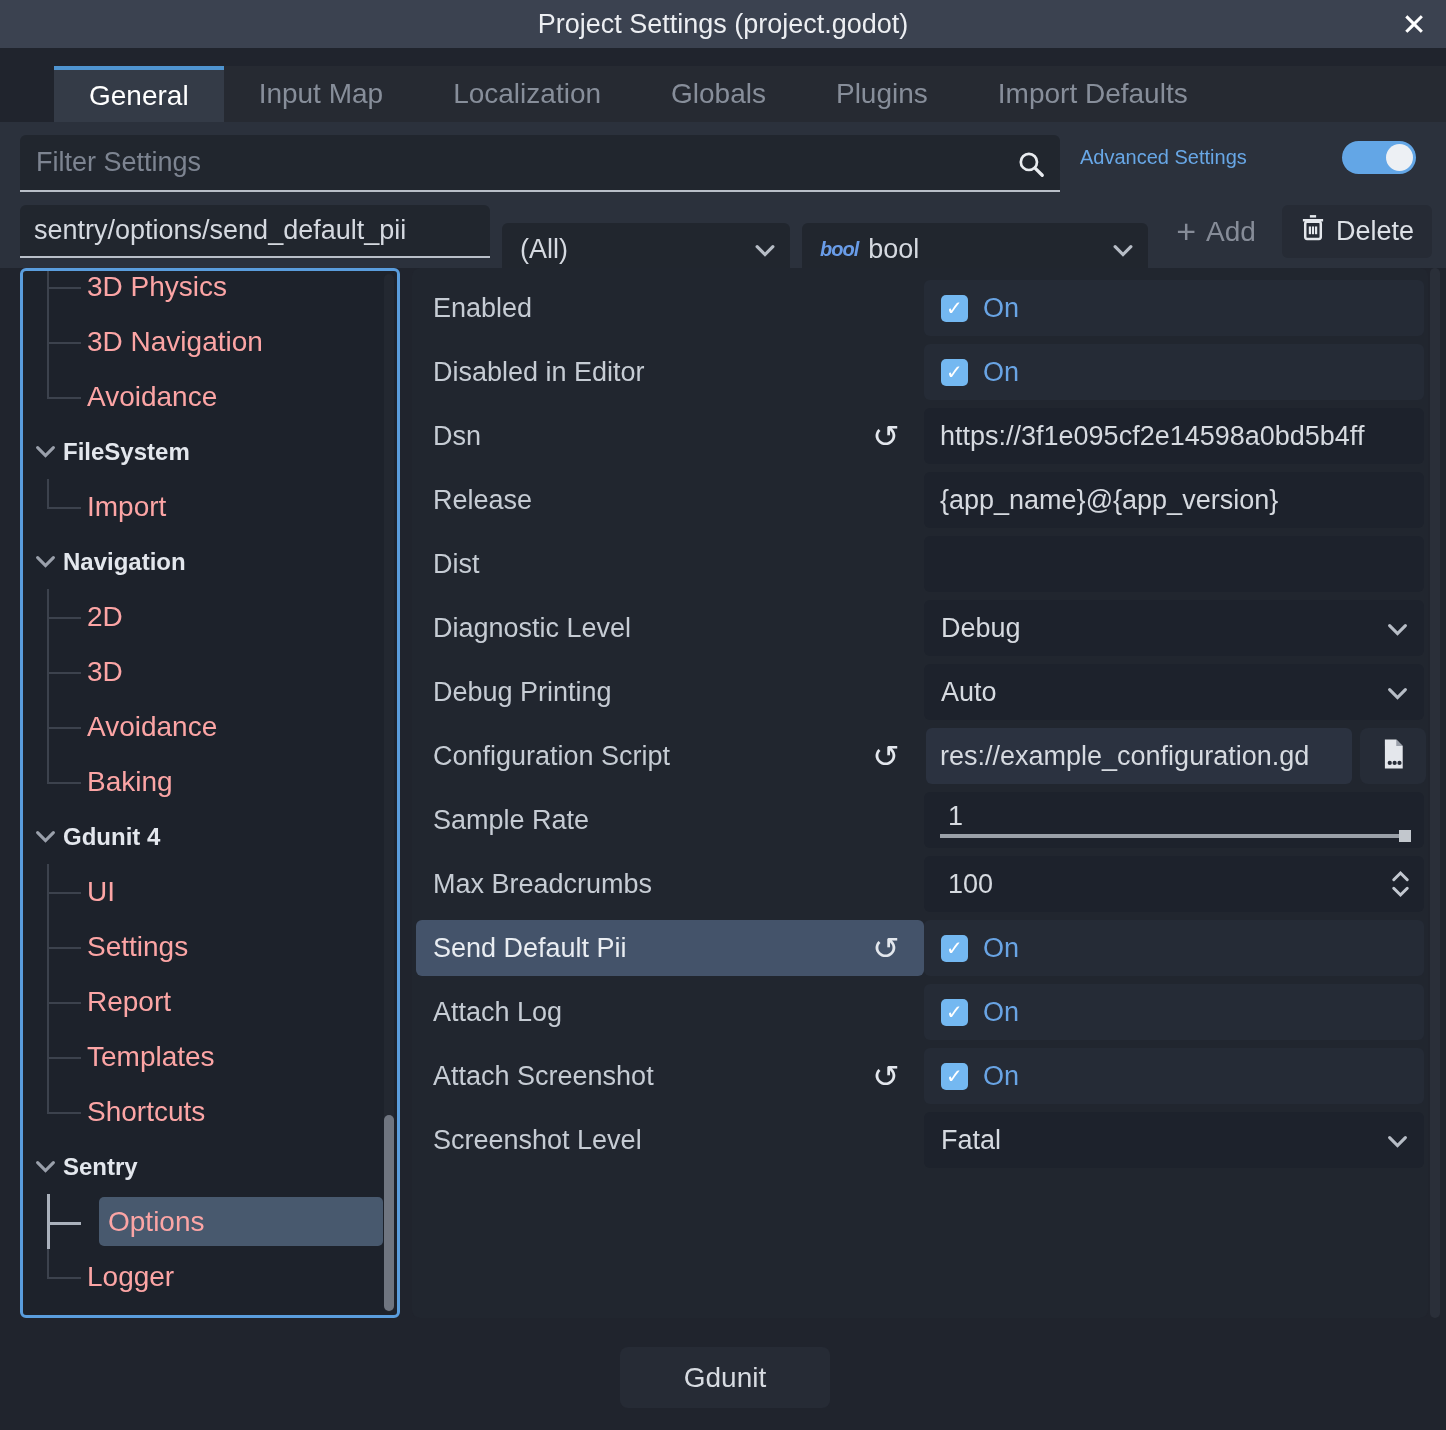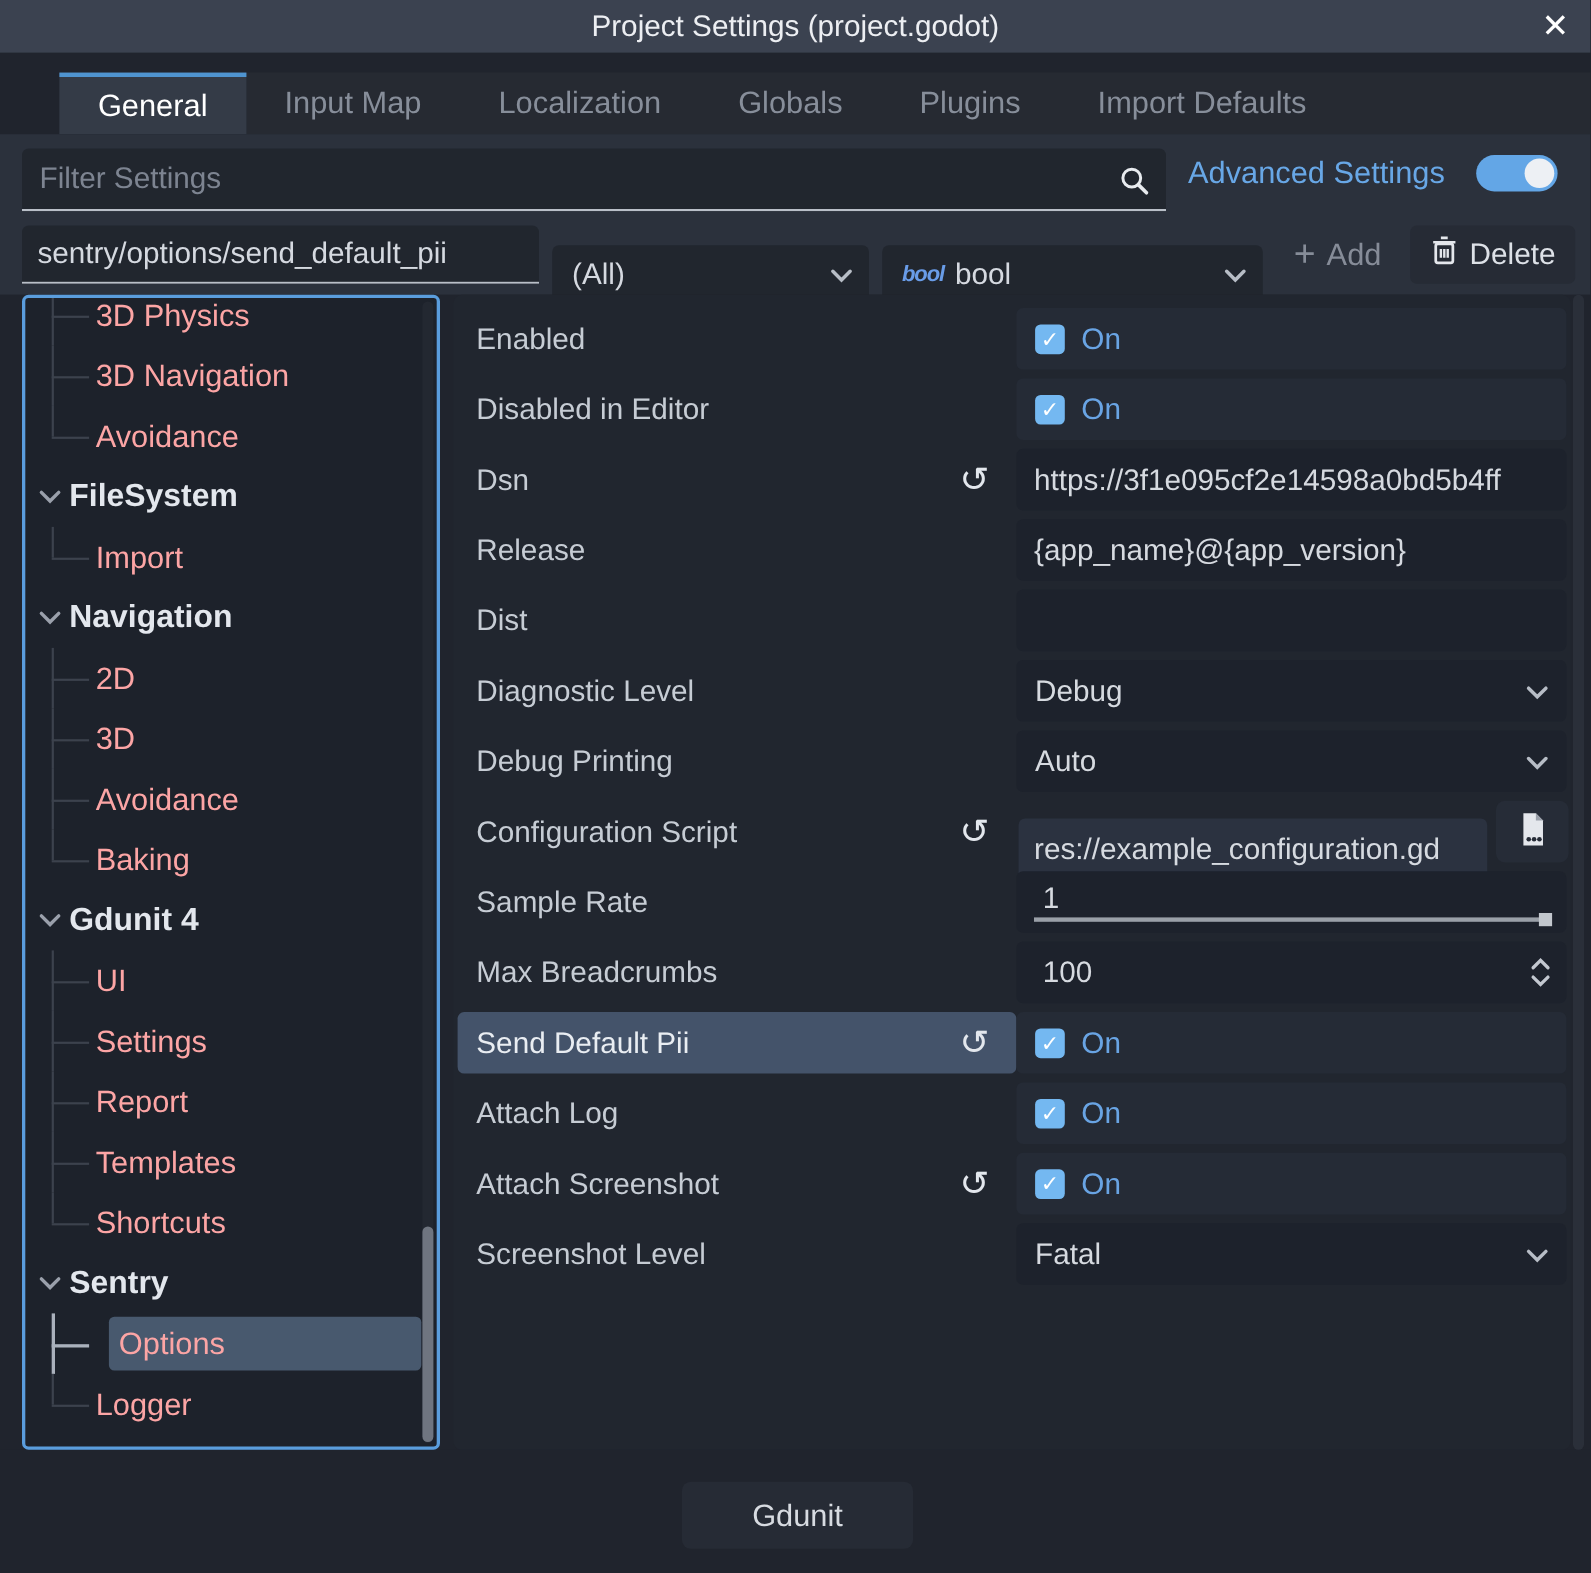--- a/index.html
+++ b/index.html
@@ -27,21 +27,21 @@
   .tab.selected { background:#343b47; border-top:4px solid #4f94d0; color:#ffffff; }
 
   
   .toolbar { position:absolute; left:0; top:122px; width:1446px; height:146px; background:#2b313c; }
   .filter-input { position:absolute; left:20px; top:13px; width:1040px; height:57px;
     background:#21262e; border-radius:6px 6px 0 0; border-bottom:2px solid #b9bfc8;
     display:flex; align-items:center; padding:0 52px 0 16px; }
   .filter-input .ph { font-size:27px; color:#7d8491; }
   .search-ic { position:absolute; right:14px; top:14px; }
   .adv-label { position:absolute; left:1080px; top:0; height:70px; display:flex; align-items:center;
-    font-size:28px; color:#68a7e6; cursor:pointer; }
+    font-size:20px; color:#68a7e6; cursor:pointer; }
   .toggle { position:absolute; left:1342px; top:19px; width:74px; height:33px;
     border-radius:17px; background:#63a6e6; cursor:pointer; }
   .toggle .knob { position:absolute; right:3px; top:3px; width:27px; height:27px;
     border-radius:50%; background:#edf0f4; }
 
   .prop-row { position:absolute; left:0; top:83px; width:1446px; height:53px; }
   .path-input { position:absolute; left:20px; top:0; width:470px; height:53px;
     background:#21262e; border-radius:6px 6px 0 0; border-bottom:2px solid #b9bfc8;
     display:flex; align-items:center; padding:0 14px; font-size:27px; color:#d5d9e0;
     white-space:nowrap; overflow:hidden; }
@@ -61,21 +61,21 @@
     gap:10px; font-size:27px; color:#dde1e7; cursor:pointer; }
 
   
   .body { position:absolute; left:0; top:268px; width:1446px; height:1050px; background:#20242d; }
 
   .tree-panel { position:absolute; left:20px; top:0; width:380px; height:1050px;
     background:#1d222b; border:3px solid #5a9ddd; border-radius:6px; overflow:hidden; }
   .tree-scroll { position:absolute; left:0; top:-12px; right:14px; }
   .tree-row { height:55px; display:flex; align-items:center; position:relative; cursor:pointer; }
   .tree-row .tchev { width:26px; margin-left:12px; display:flex; align-items:center; }
-  .tree-row.section .tlabel { font-size:29px; font-weight:700; color:#e3e7ed; margin-left:2px; }
+  .tree-row.section .tlabel { font-size:24px; font-weight:700; color:#e3e7ed; margin-left:2px; }
   .tree-row.child .tlabel { font-size:28px; color:#fca5a5; }
   .tconn { position:absolute; left:24px; top:0; width:34px; height:100%; }
   .tconn .v { position:absolute; left:0; top:0; width:2px; height:100%; background:#3c424d; }
   .tconn.last .v { height:50%; }
   .tconn .h { position:absolute; left:0; top:50%; width:34px; height:2px; background:#3c424d; }
   .tree-row.child .tlabel { margin-left:64px; }
   .tree-row.selected .tconn .v, .tree-row.selected .tconn .h { background:#aab1bc; }
   .tree-row.selected .tconn .v { width:3px; } .tree-row.selected .tconn .h { height:3px; }
   .tree-row.selected .tlabel { background:#48596e; border-radius:5px; height:49px;
     display:flex; align-items:center; margin-left:76px; padding-left:9px; width:292px; }
@@ -103,21 +103,21 @@
   .cell-check { background:#252b36; display:flex; align-items:center; }
   .cbox { width:27px; height:27px; margin-left:17px; border-radius:5px; background:#74b8f1;
     display:flex; align-items:center; justify-content:center;
     color:#ffffff; font-size:20px; font-weight:700; cursor:pointer; }
   .on-txt { margin-left:15px; font-size:27px; color:#69a4e4; }
   .cell-edit { background:#1d222c; display:flex; align-items:center; padding:0 16px;
     font-size:27px; color:#d6dae0; white-space:nowrap; overflow:hidden; }
   .cell-drop { background:#1d222c; display:flex; align-items:center; padding:0 48px 0 17px;
     font-size:27px; color:#d6dae0; cursor:pointer; }
   .cell-drop .chev { position:absolute; right:16px; }
-  .res-edit { position:absolute; left:514px; top:16px; width:426px; height:56px; border-radius:6px;
+  .res-edit { position:absolute; left:514px; top:0; width:426px; height:56px; border-radius:6px;
     background:#2b3240; display:flex; align-items:center; padding:0 14px;
     font-size:27px; color:#d6dae0; white-space:nowrap; overflow:hidden; }
   .res-btn { position:absolute; left:948px; top:0; width:66px; height:56px; border-radius:8px;
     background:#262c37; display:flex; align-items:center; justify-content:center; cursor:pointer; }
   .cell-slider { background:#1d222c; }
   .cell-slider .sval { position:absolute; left:24px; top:4px; height:40px; display:flex;
     align-items:center; font-size:27px; color:#d6dae0; }
   .sl-track { position:absolute; left:16px; right:16px; bottom:10px; height:4px;
     background:#9aa0a8; cursor:pointer; }
   .sl-handle { position:absolute; right:13px; bottom:6px; width:12px; height:12px;

